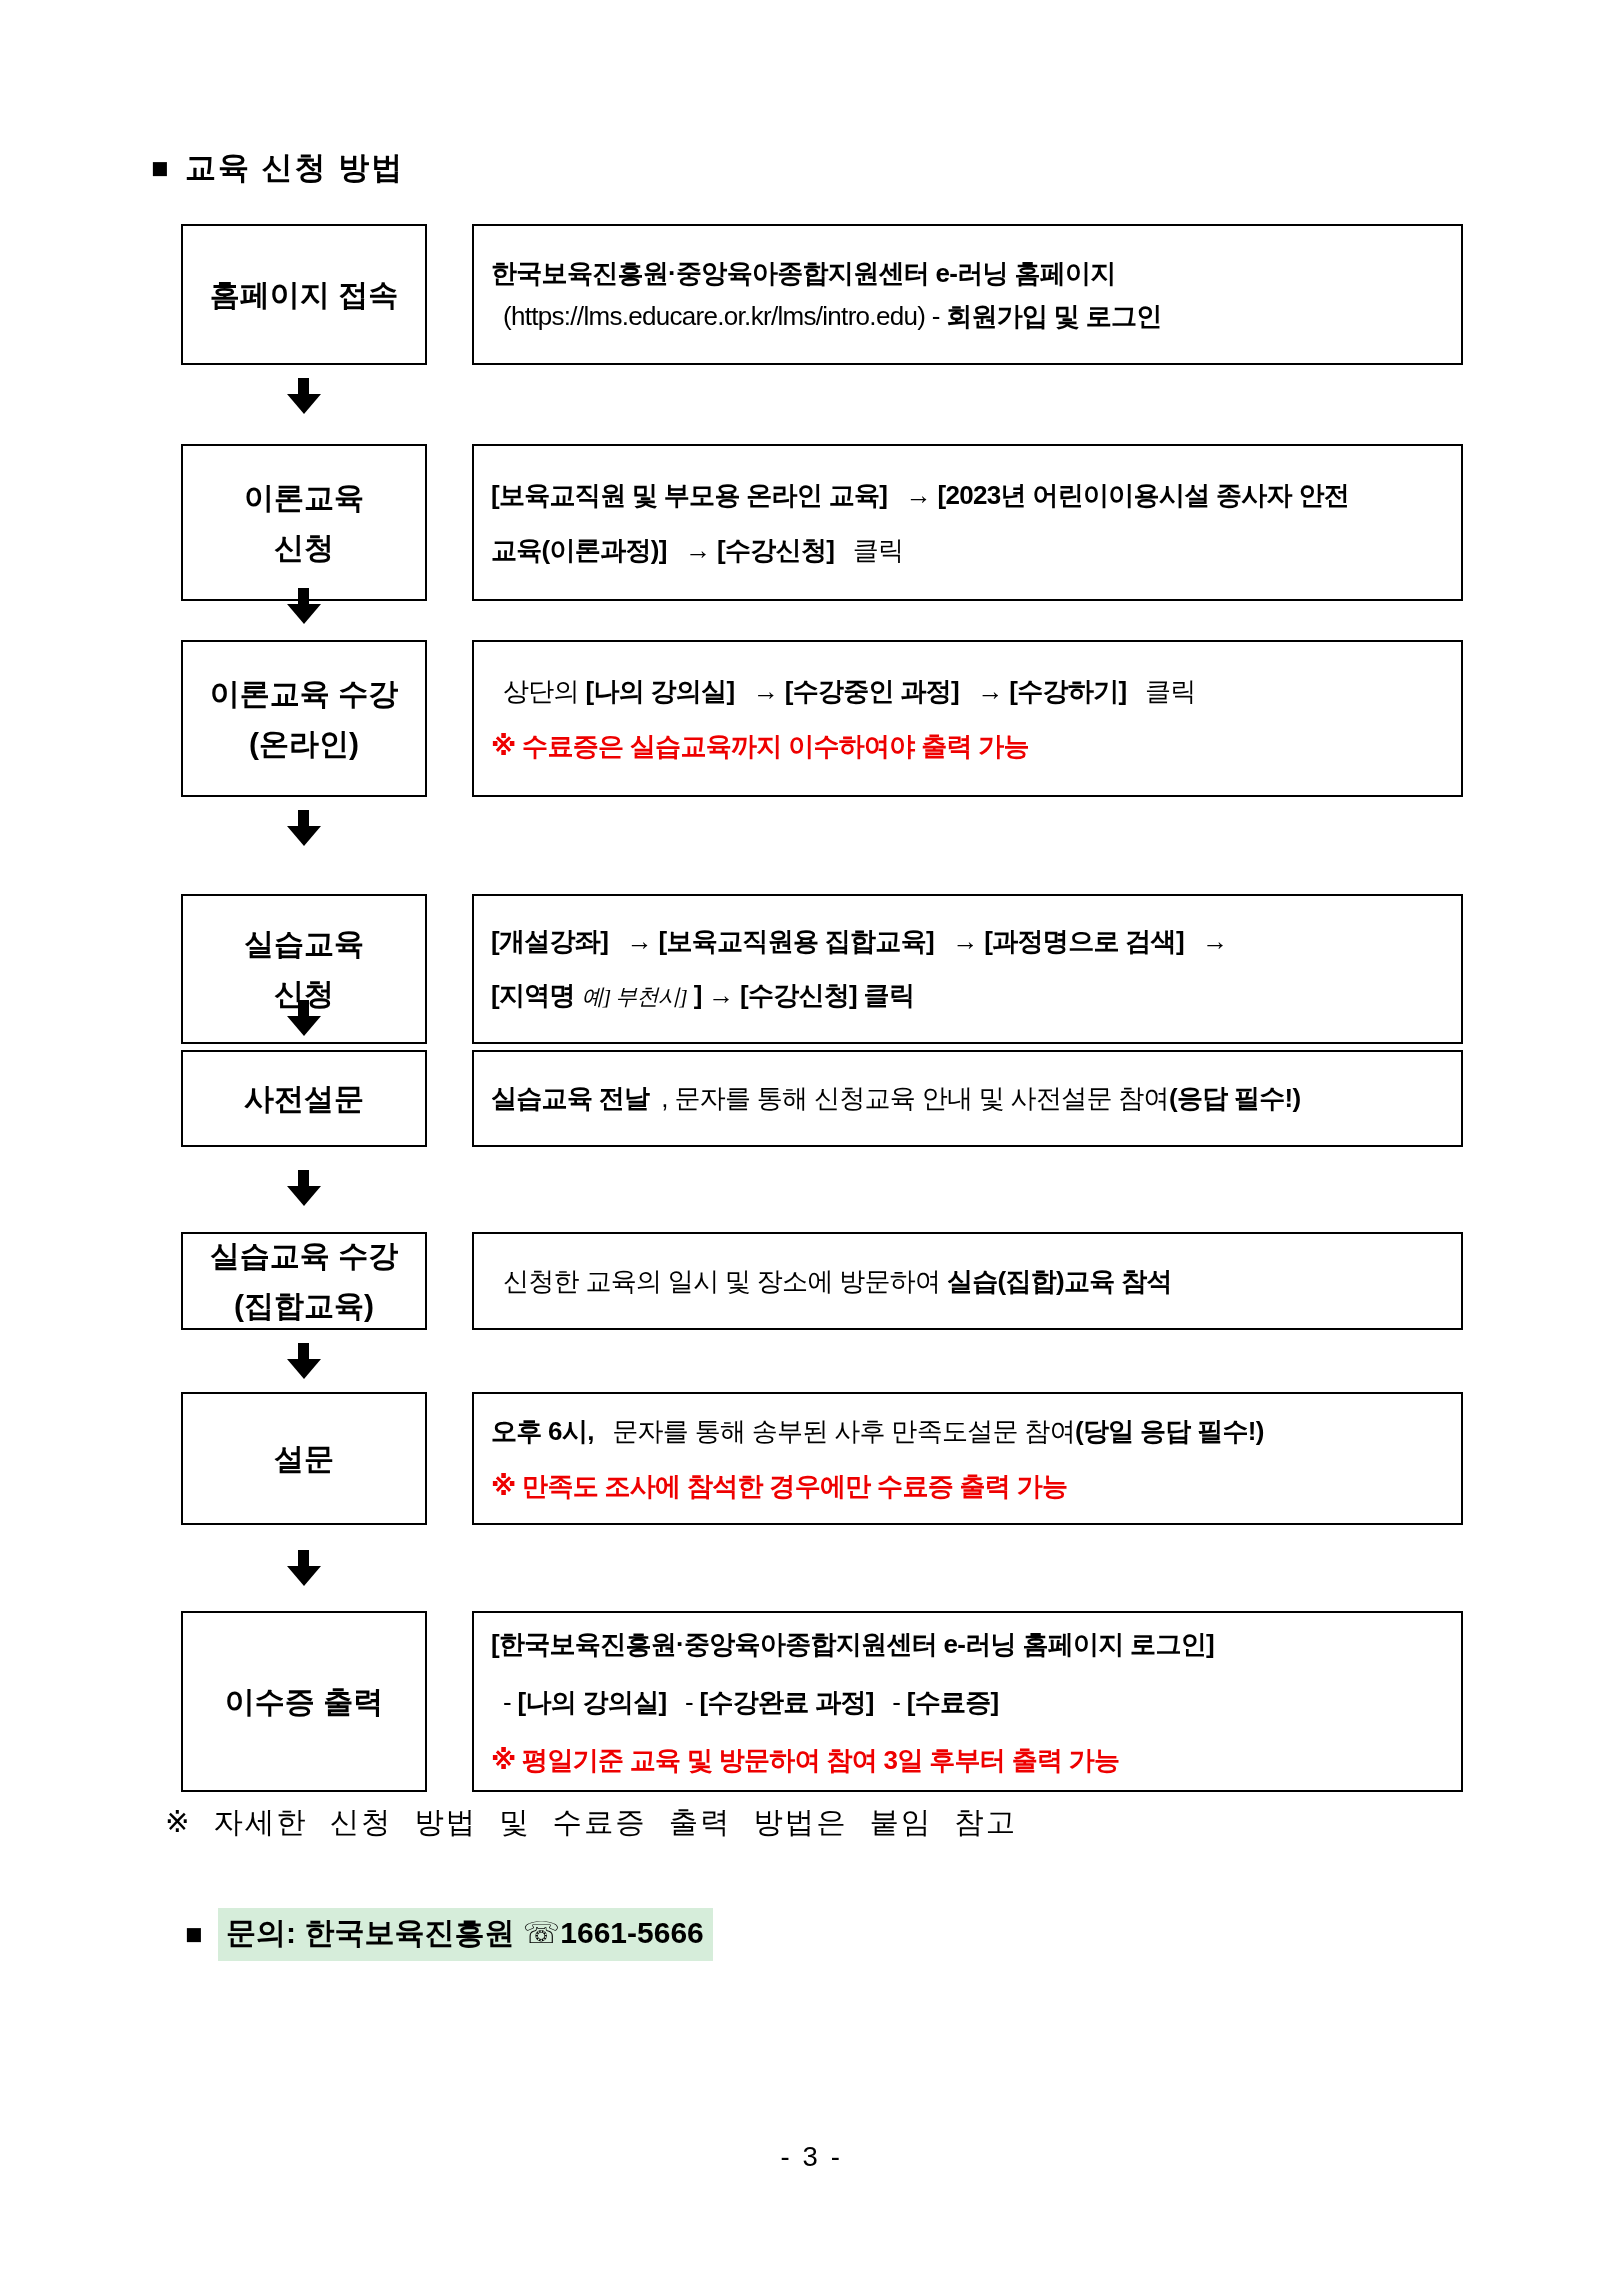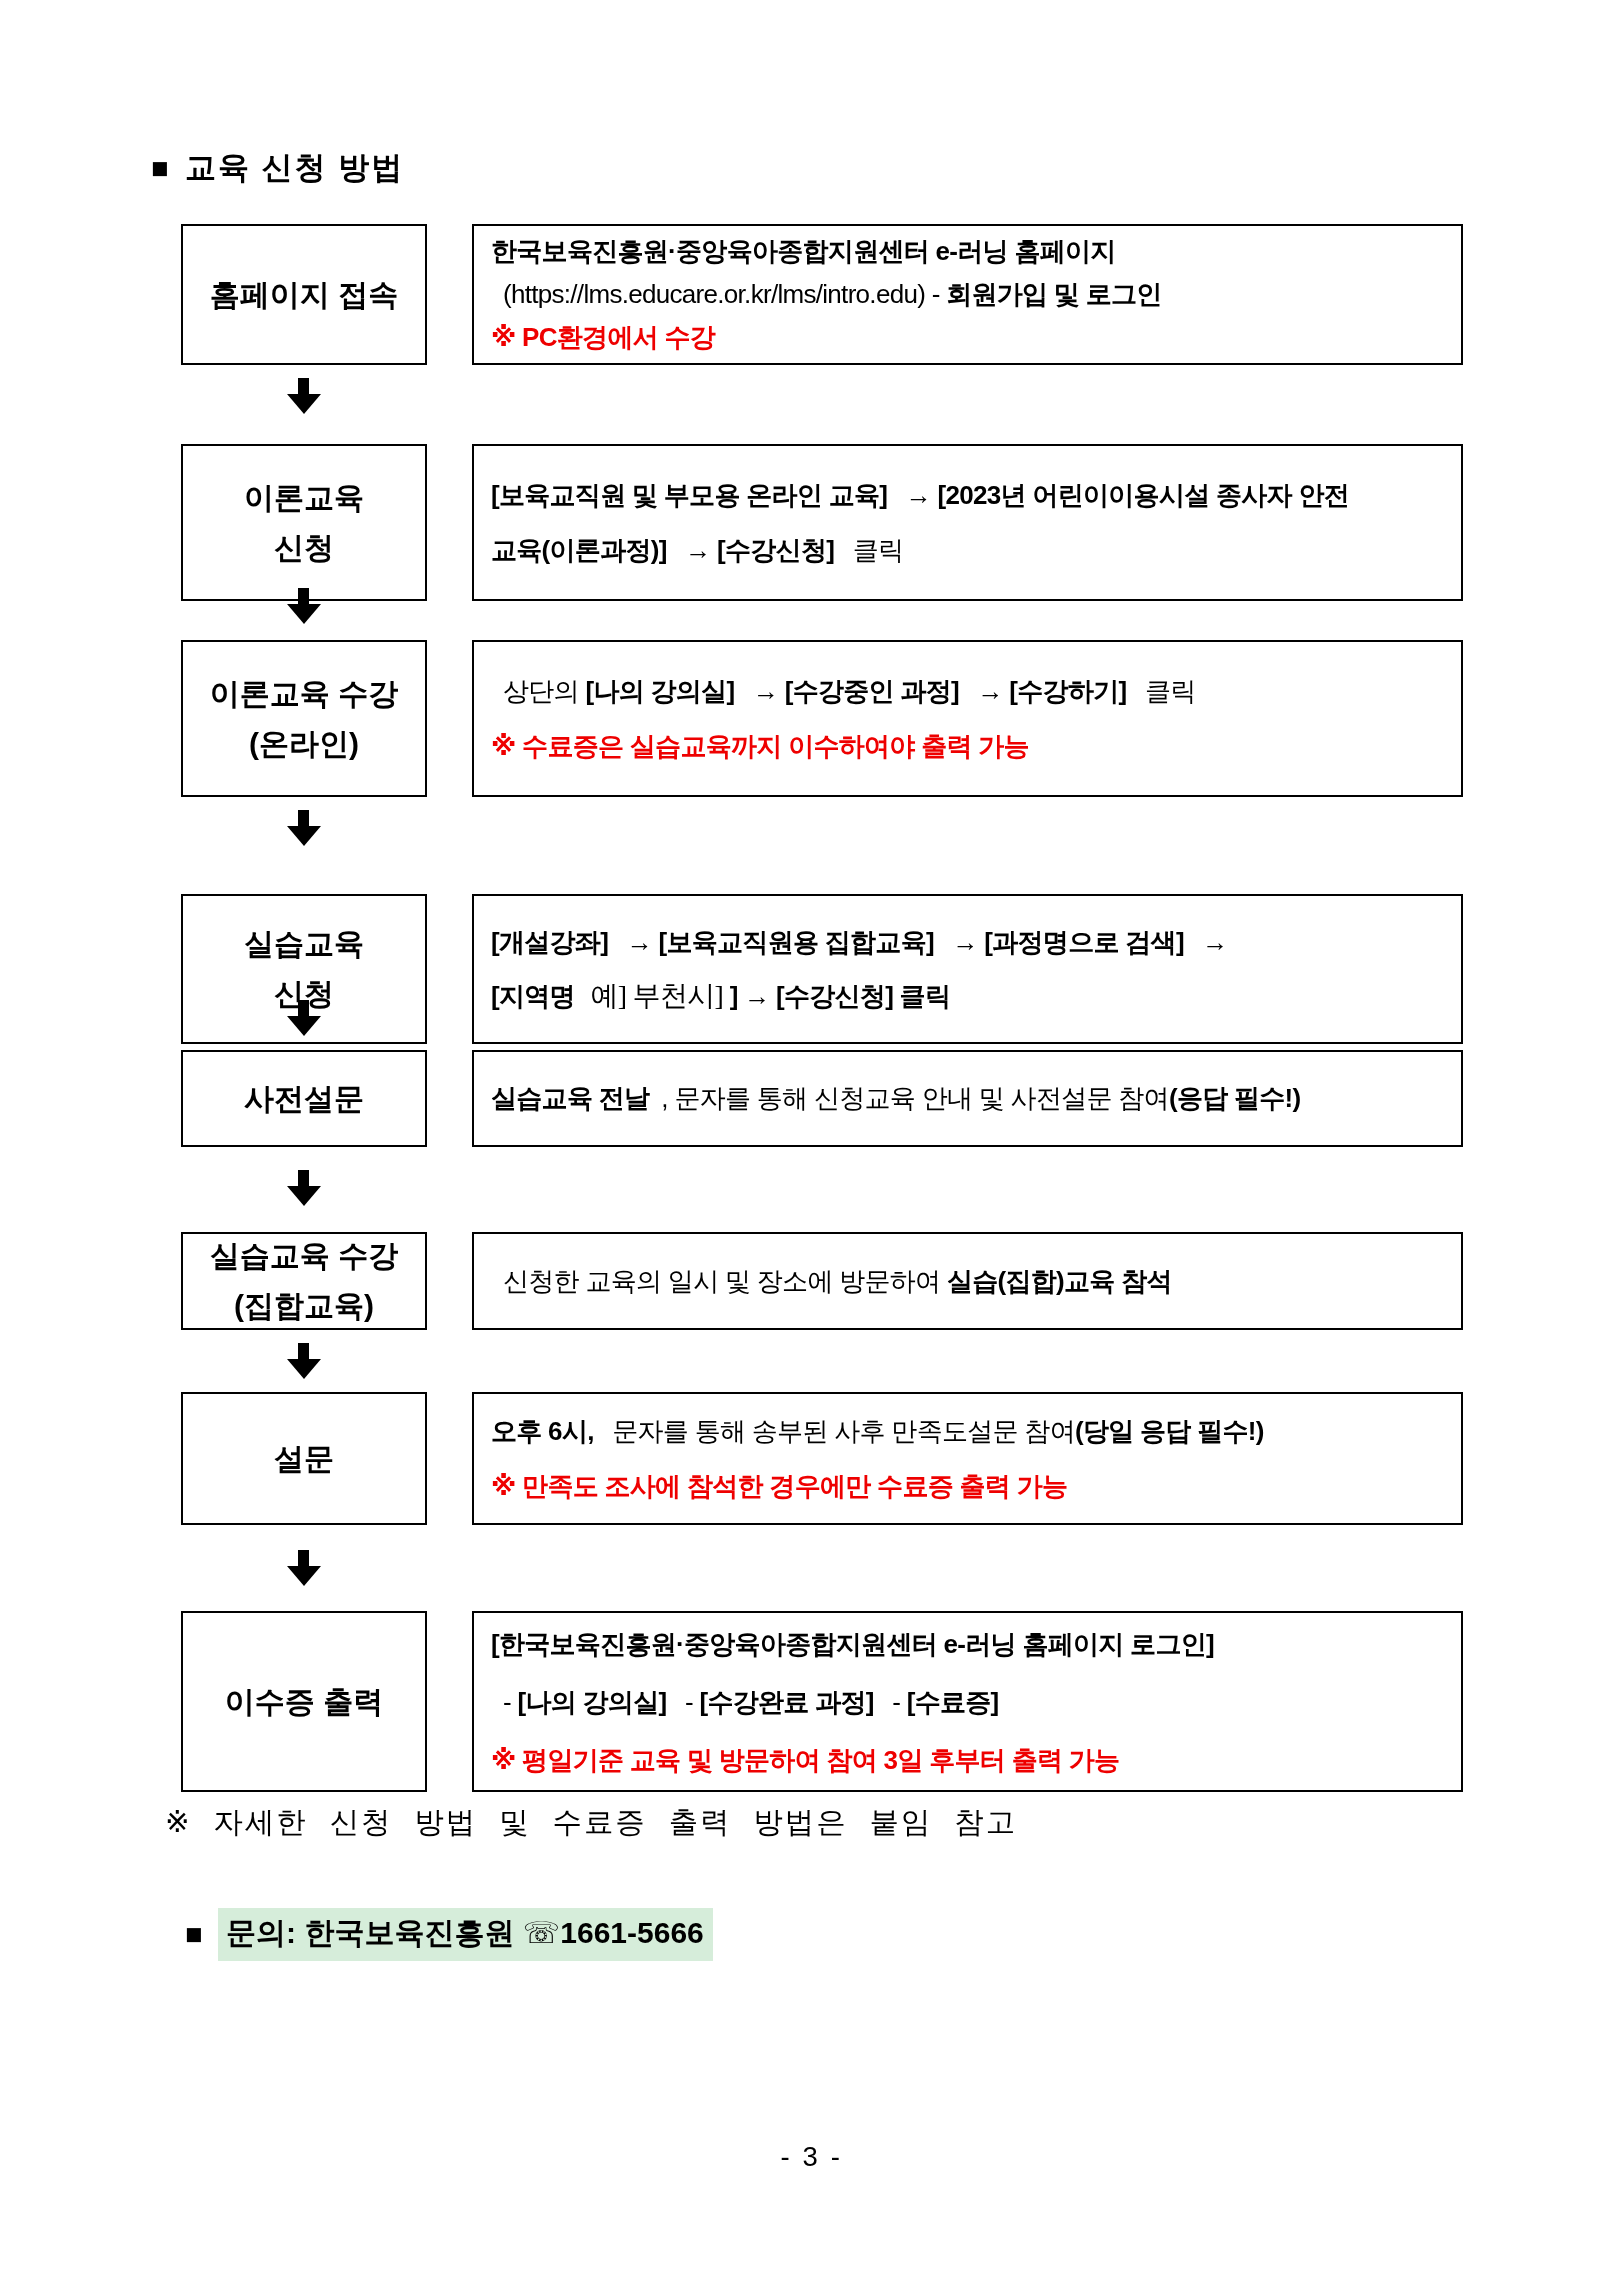--- a/index.html
+++ b/index.html
@@ -22,21 +22,21 @@
   
   .cbox{
     position:absolute;left:472px;width:991px;border:2px solid #000;background:#fff;
     display:flex;flex-direction:column;justify-content:center;
     padding:16px 17px;font-size:26px;letter-spacing:-0.7px;box-sizing:border-box;
   }
   .cline{white-space:nowrap;}
   .b{font-weight:700;}
   .r{font-weight:400;margin-left:12px;}
   .red{font-weight:700;color:#ee0000;}
-  .it{font-weight:400;font-family:"Liberation Serif","DejaVu Serif",serif;font-size:28px;margin-left:9px;}
+  .it{font-style:italic;font-weight:400;font-family:"Liberation Serif","DejaVu Serif",serif;font-size:22px;}
 
   
   .r0{top:224px;height:141px}
   .r1{top:444px;height:157px}
   .r2{top:640px;height:157px}
   .r3{top:894px;height:150px}
   .r4{top:1050px;height:97px}
   .r5{top:1232px;height:98px}
   .r6{top:1392px;height:133px}
   .r7{top:1611px;height:181px}
@@ -72,23 +72,20 @@
   <div class="lbox r0">
     <div>홈페이지 접속</div>
   </div>
   <div class="cbox r0 lh66">
     <div class="cline">
       <span class="b">한국보육진흥원·중앙육아종합지원센터 e-러닝 홈페이지</span>
     </div>
     <div class="cline">
       <span class="r">(https://lms.educare.or.kr/lms/intro.edu) - </span><span class="b">회원가입 및 로그인</span>
     </div>
-    <div class="cline">
-      <span class="red">※ PC환경에서 수강</span>
-    </div>
   </div>
   <div class="arrow a0">
       <div class="stem"></div>
       <div class="head"></div>
     </div>
 
   <div class="lbox r1">
     <div>이론교육</div>
     <div>신청</div>
   </div>

